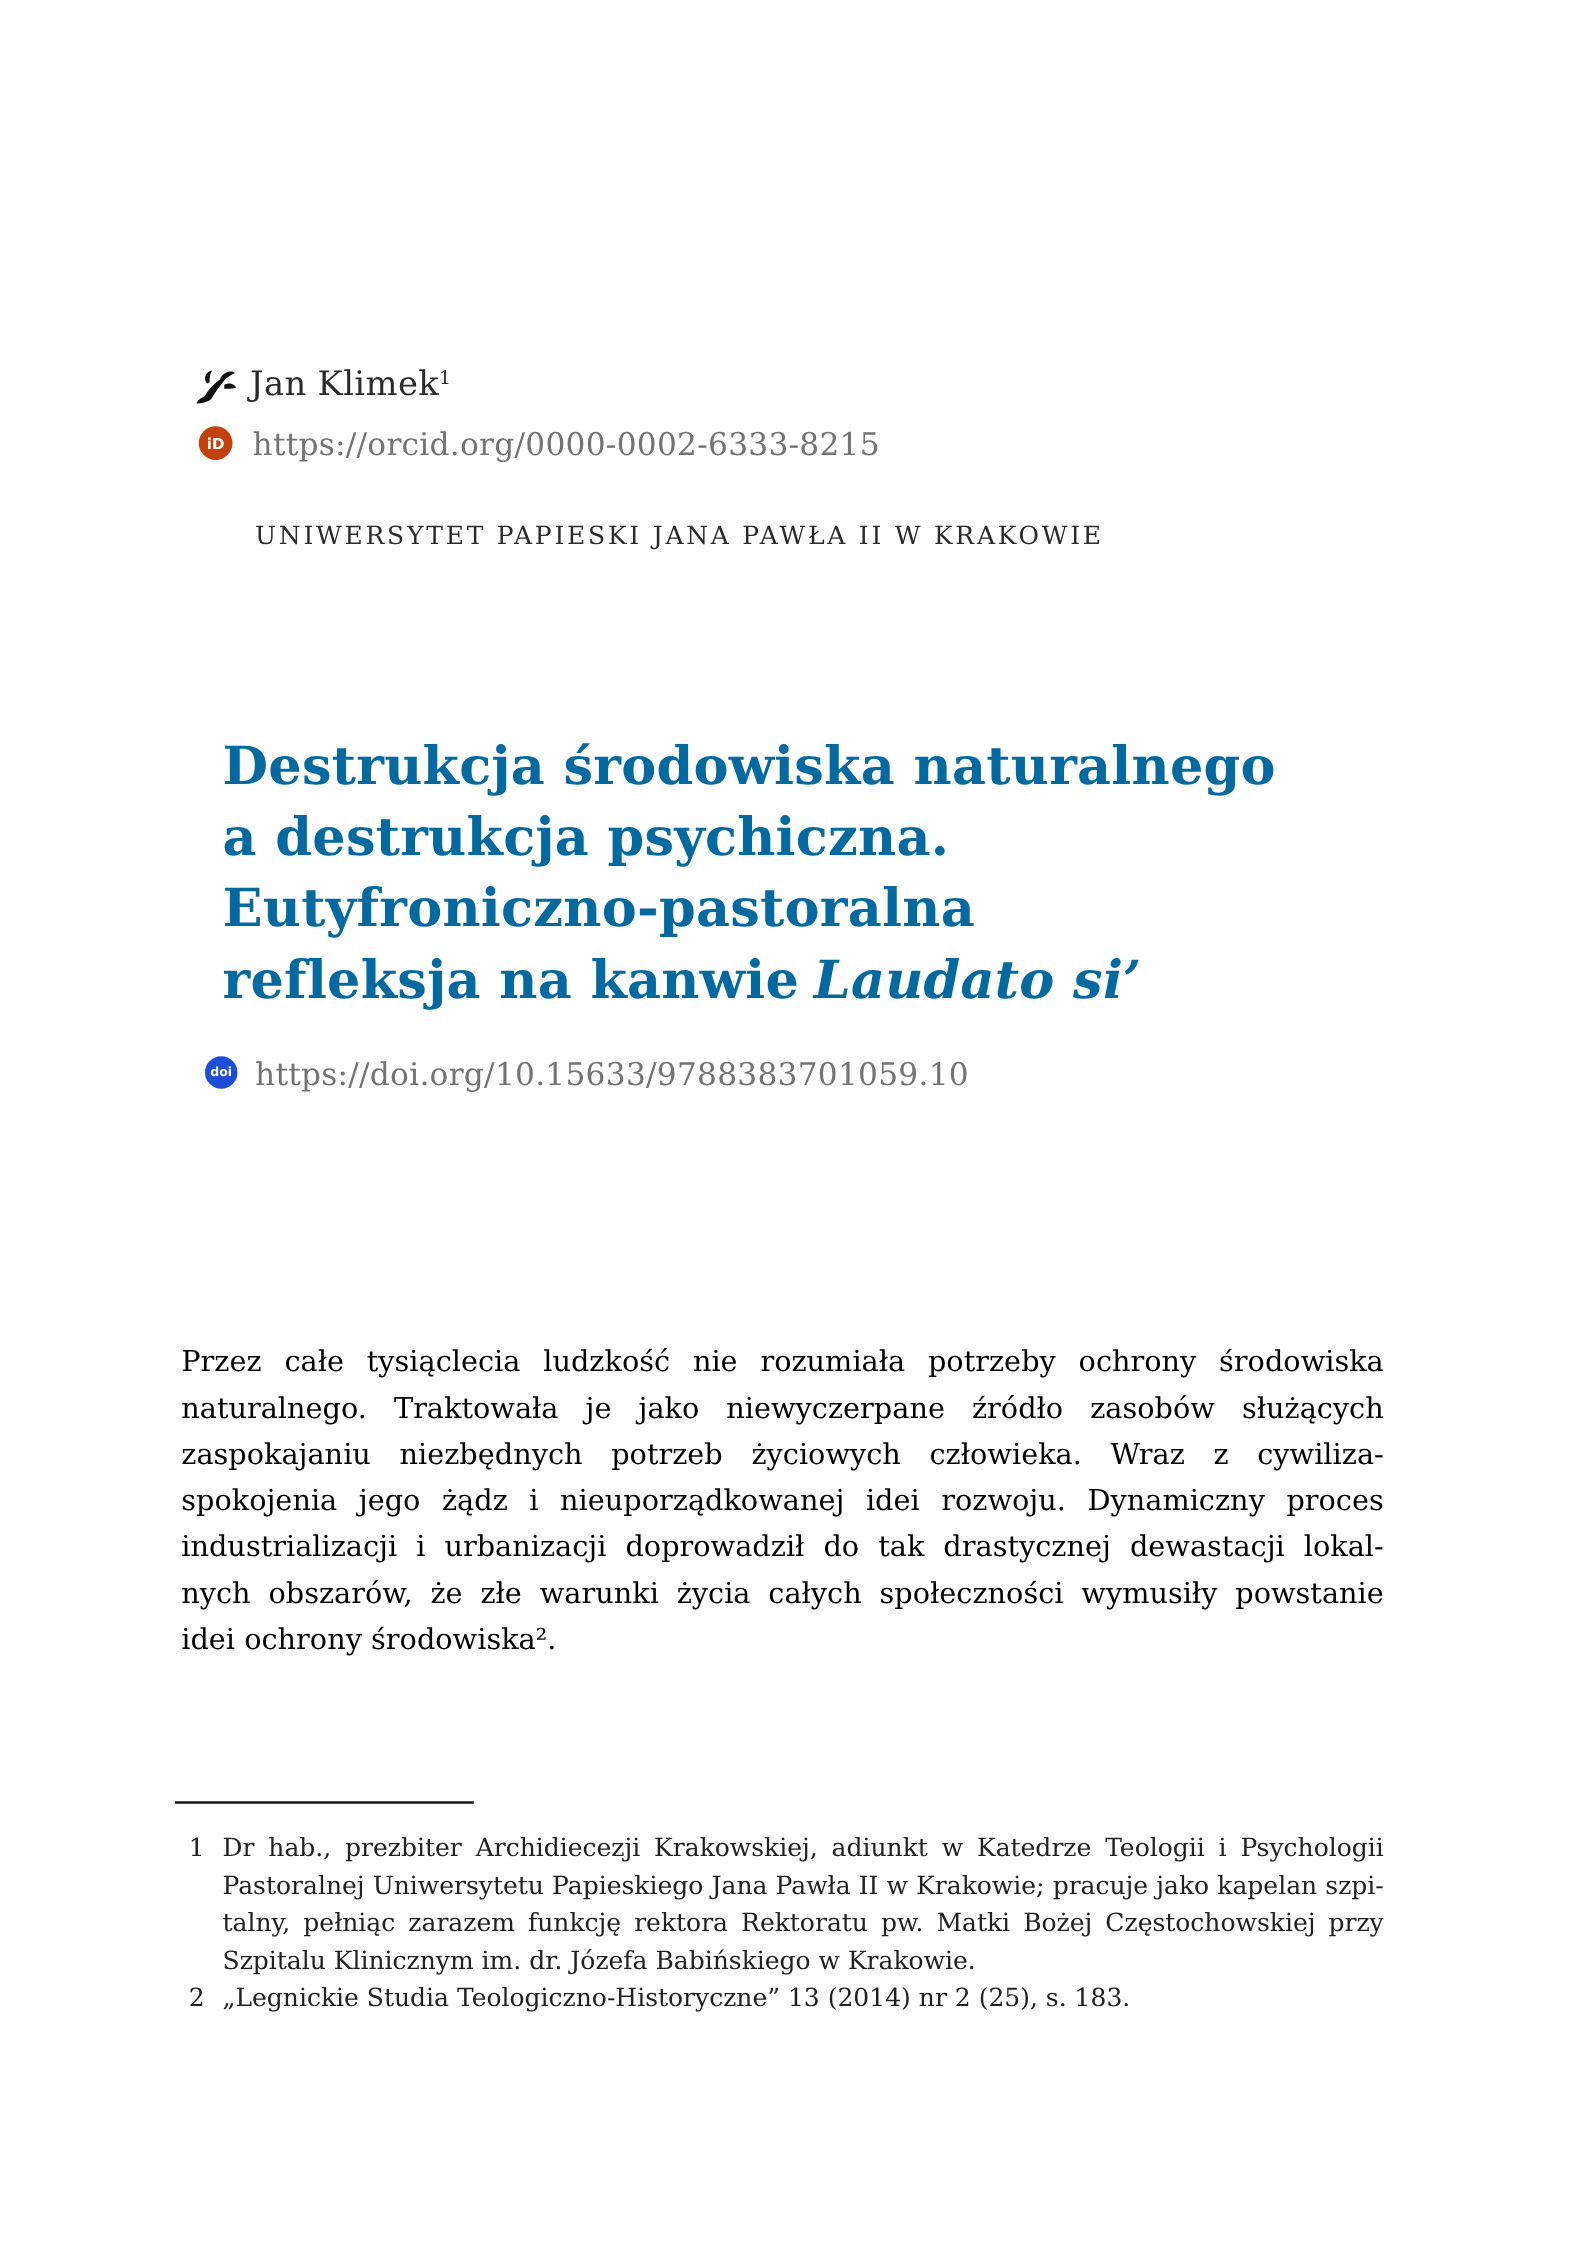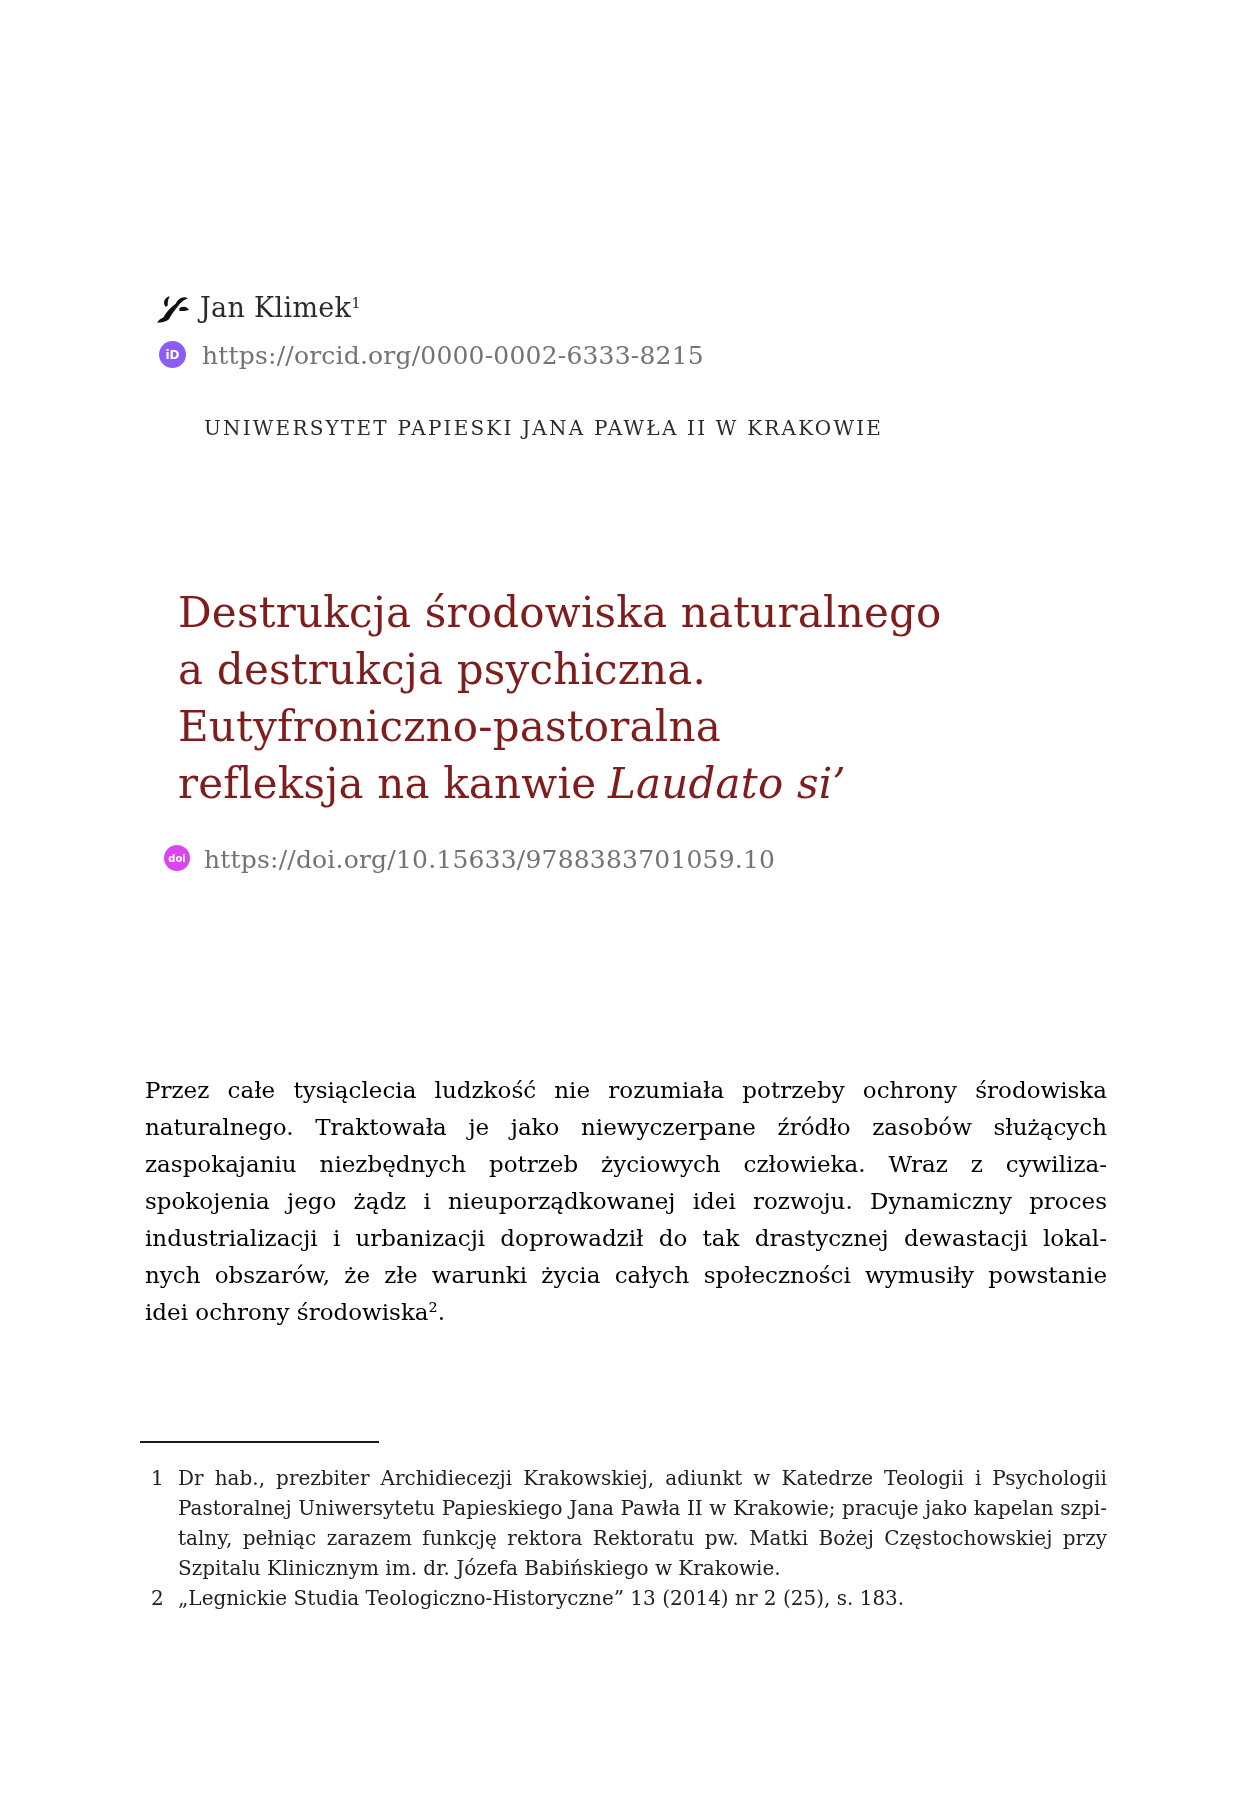--- a/index.html
+++ b/index.html
@@ -18,31 +18,31 @@
   .ornament{width:34px;height:36px;display:inline-block;}
   .author-name{font-size:27px;color:#2b2b2b;letter-spacing:.3px;}
   .author-name sup{font-size:15px;line-height:0;vertical-align:9px;}
   .icon-circle{
     display:flex;align-items:center;justify-content:center;
     border-radius:50%;
     color:#ffffff;
     font-family:"DejaVu Sans", sans-serif;
     font-weight:bold;
   }
-  .orcid-circle{width:27px;height:27px;background:#8b5cf6;font-size:12px;}
-  .doi-circle{width:26px;height:26px;background:#d946ef;font-size:10px;}
+  .orcid-circle{width:27px;height:27px;background:#c2410c;font-size:12px;}
+  .doi-circle{width:26px;height:26px;background:#1d4ed8;font-size:10px;}
   .gray-link{font-size:25px;color:#737373;letter-spacing:.2px;text-decoration:none;}
   .affiliation{
     font-size:20px;color:#2b2b2b;
     letter-spacing:2.2px;
   }
   
   .title-block{line-height:57px;}
   .title-line{
-    font-size:42px;font-weight:normal;color:#7f1d1d;
+    font-size:42px;font-weight:bold;color:#0369a1;
     letter-spacing:.2px;white-space:nowrap;
   }
   .title-line .it{font-style:italic;margin-left:.28em;}
   
   .body-block{width:962px;font-size:23px;line-height:37px;color:#000000;}
   .just{text-align:justify;text-align-last:justify;}
   .last{text-align-last:left;}
   
   .fn-rule{height:2px;background:#1a1a1a;}
   .fn-block{width:962px;font-size:20px;line-height:30px;color:#212121;}

